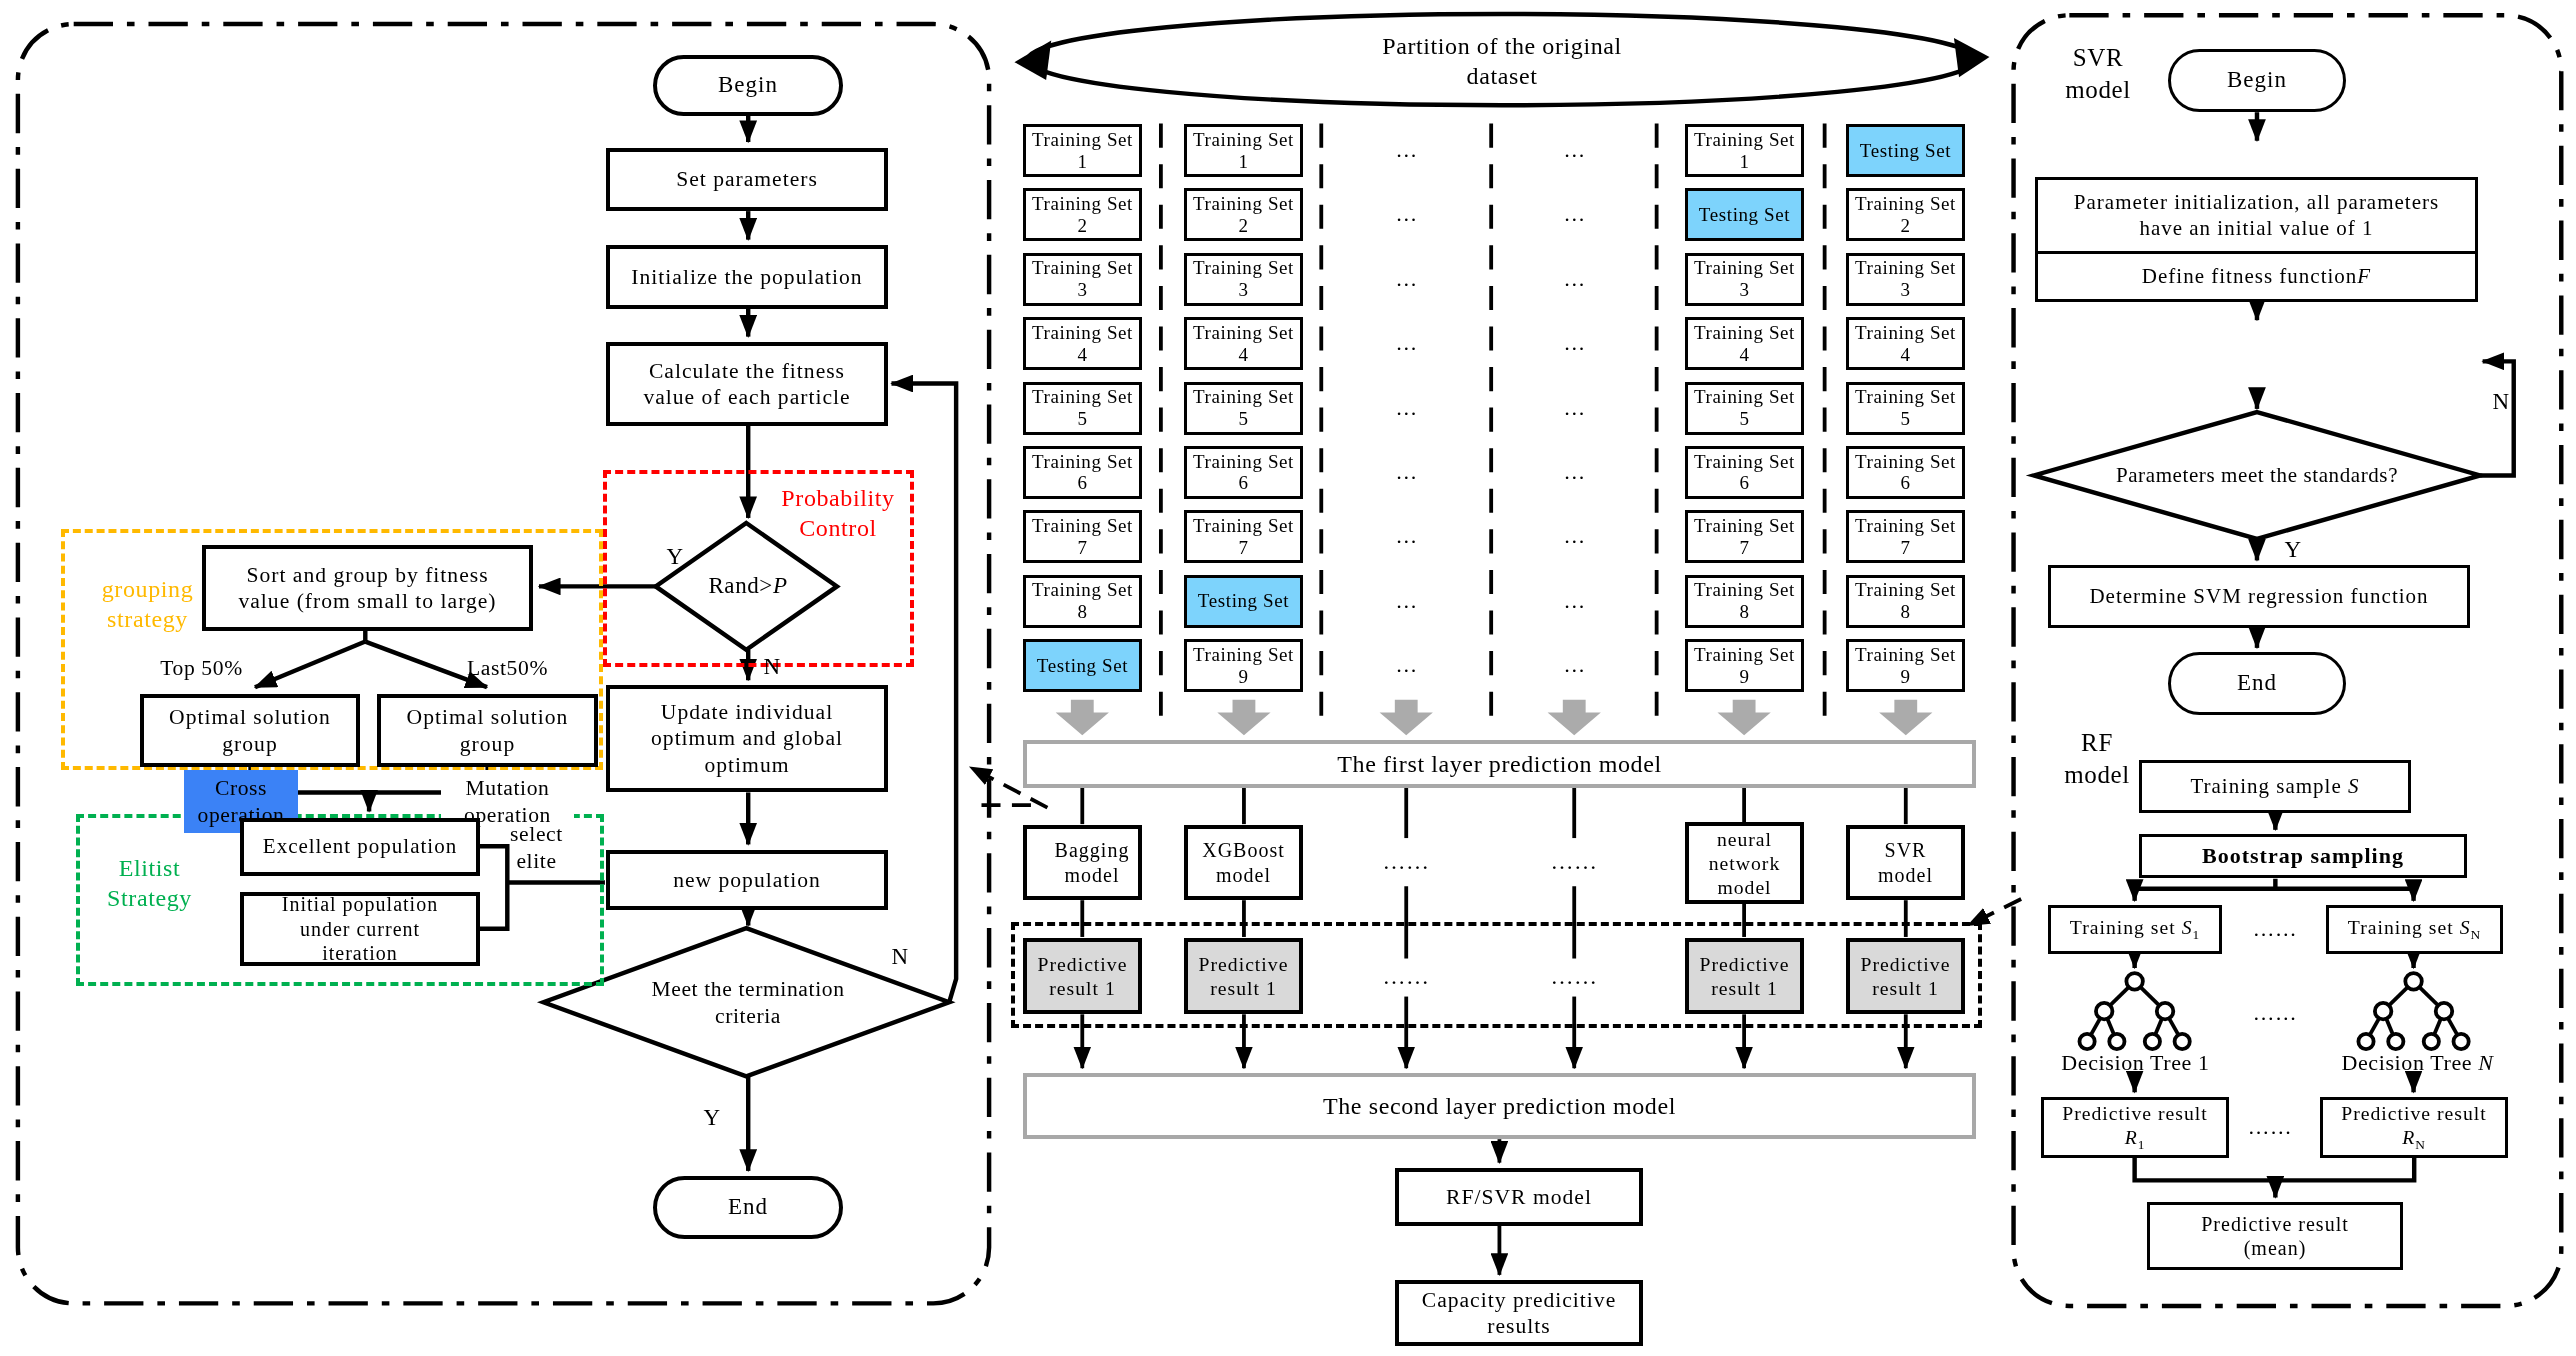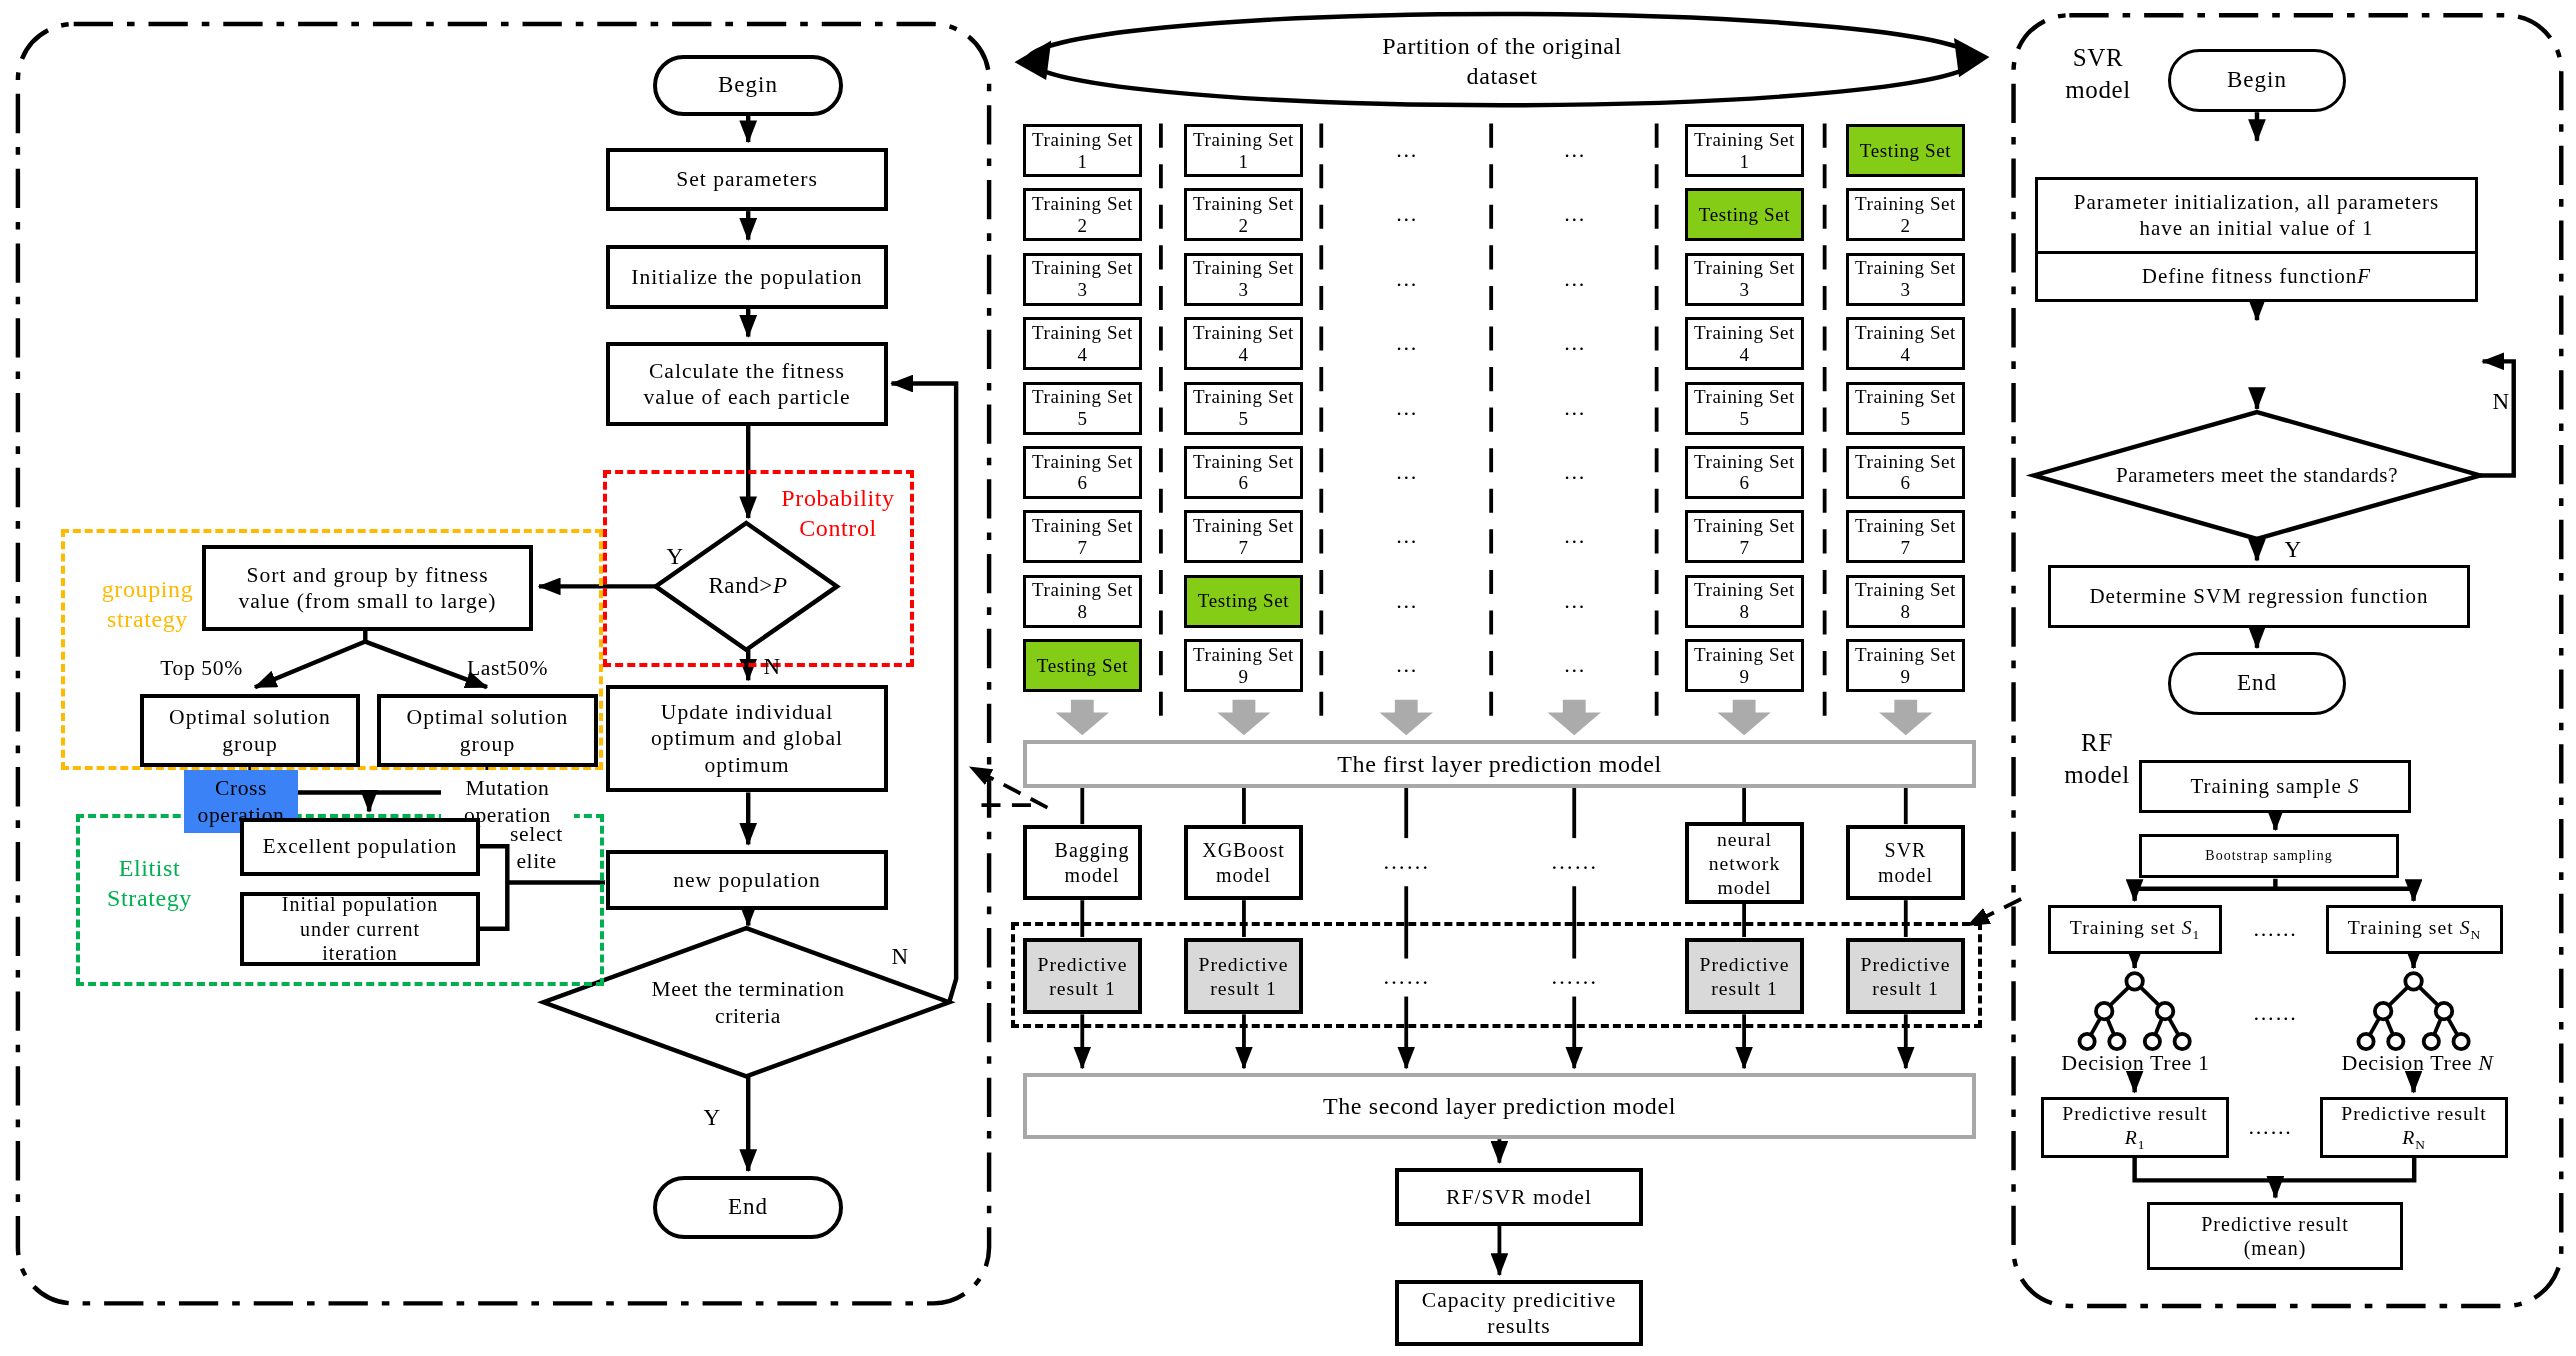--- a/index.html
+++ b/index.html
@@ -13,21 +13,21 @@
   .bar{position:absolute;z-index:3;background:#fff;border:4.4px solid #A8A8A8;
        display:flex;align-items:center;justify-content:center;font-size:24px;
        letter-spacing:0.6px;box-sizing:border-box;}
   .lbl{position:absolute;z-index:4;display:flex;align-items:center;justify-content:center;
        text-align:center;white-space:pre-line;font-size:21.6px;line-height:1.25;letter-spacing:0.6px;}
   .dashbox{position:absolute;z-index:2;box-sizing:border-box;background:transparent;}
   .col{position:absolute;z-index:3;display:flex;flex-direction:column;gap:11.4px;}
   .cell{height:53px;border:3.8px solid #000;background:#fff;display:flex;align-items:center;
         justify-content:center;text-align:center;white-space:pre-line;font-size:19px;
         line-height:1.15;letter-spacing:0.6px;box-sizing:border-box;}
-  .cell.testing{background:#84cc16;}
+  .cell.testing{background:#7dd3fc;}
   .cell.dotsCell{border:none;background:transparent;font-size:21.6px;}
   .gray{background:#D9D9D9;}
   sub{font-size:0.68em;}
   i{font-style:italic;}
 </style>
 </head>
 <body>
 
 <div id="canvas">
 
@@ -372,21 +372,21 @@
   <div class="lbl" style="left:2067px;top:453px;width:380px;height:44px;font-size:21px;">Parameters meet the standards?</div>
   <div class="lbl" style="left:2277px;top:536px;width:32px;height:28px;font-size:23px;">Y</div>
   <div class="box" style="left:2048px;top:565px;width:422px;height:63px;border-width:3.8px;font-size:21px;">Determine SVM regression function</div>
   <div class="box pill" style="left:2168px;top:652px;width:178px;height:63px;border-width:3.8px;">End</div>
 
   <div class="lbl" style="left:2037px;top:722px;width:120px;height:73px;font-size:25px;">RF
 model</div>
   <div class="box" style="left:2139px;top:760px;width:272px;height:53px;border-width:3.8px;font-size:21px;">
     <span><span>Training sample </span><i>S</i></span>
   </div>
-  <div class="box" style="left:2139px;top:834px;width:260px;height:44px;border-width:3.8px;font-size:14px;">Bootstrap sampling</div>
+  <div class="box" style="left:2139px;top:834px;width:328px;height:44px;border-width:3.8px;font-size:22px;font-weight:bold;">Bootstrap sampling</div>
   <div class="box" style="left:2048px;top:905px;width:174px;height:49px;border-width:3.8px;font-size:19.7px;">
     <span><span>Training set </span><i>S</i><sub>1</sub></span>
   </div>
   <div class="lbl" style="left:2237px;top:913px;width:76px;height:32px;font-size:21.6px;">……</div>
   <div class="box" style="left:2326px;top:905px;width:177px;height:49px;border-width:3.8px;font-size:19.7px;">
     <span><span>Training set </span><i>S</i><sub>N</sub></span>
   </div>
   <div class="lbl" style="left:2237px;top:997px;width:76px;height:32px;font-size:21.6px;">……</div>
   <div class="lbl" style="left:2031px;top:1047px;width:209px;height:32px;font-size:22px;">Decision Tree 1</div>
   <div class="lbl" style="left:2313px;top:1047px;width:209px;height:32px;font-size:22px;">

